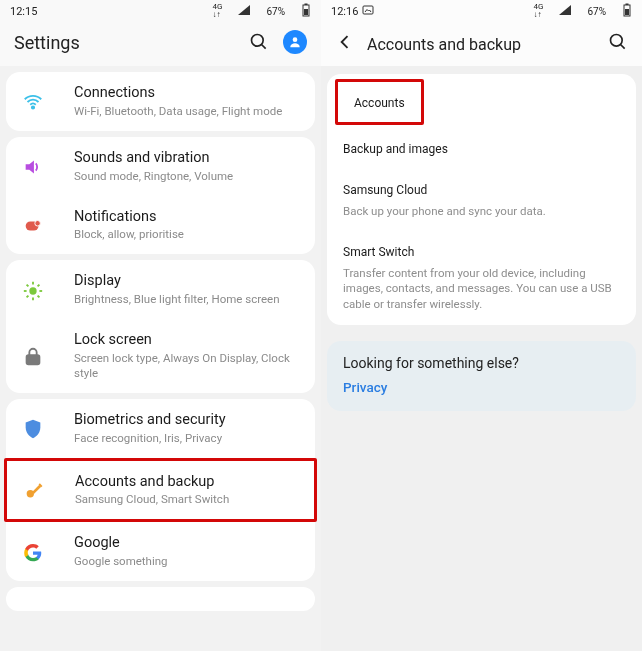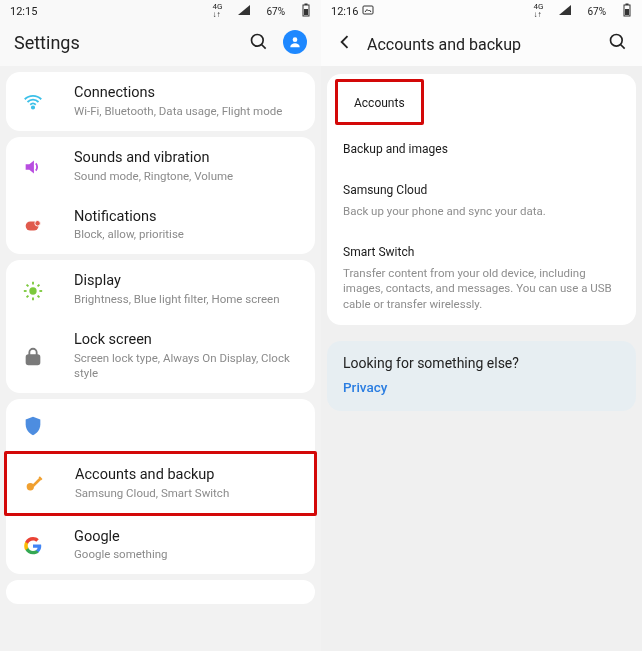--- a/index.html
+++ b/index.html
@@ -266,20 +266,24 @@
       </div>
     </div>
 
     <div class="card">
       <div class="row">
         <span class="icon">
           <svg width="22" height="22" viewBox="0 0 24 24" fill="#4d8de0">
               <path d="M12 2l8 3v5c0 6-4 10-8 12-4-2-8-6-8-12V5l8-3z"></path>
             </svg>
         </span>
+        <div class="text-col">
+          <div class="item-title">Biometrics and security</div>
+          <div class="item-sub">Face recognition, Iris, Privacy</div>
+        </div>
       </div>
       <div class="row highlight-red" style="margin:0 -2px;">
         <span class="icon">
           <svg width="22" height="22" viewBox="0 0 24 24" fill="#f0a030">
               <circle cx="8" cy="15" r="4"></circle>
               <rect x="10" y="13" width="11" height="3" transform="rotate(-45 10 13)"></rect>
               <rect x="17" y="5" width="2" height="4" transform="rotate(-45 17 5)"></rect>
             </svg>
         </span>
         <div class="text-col">

